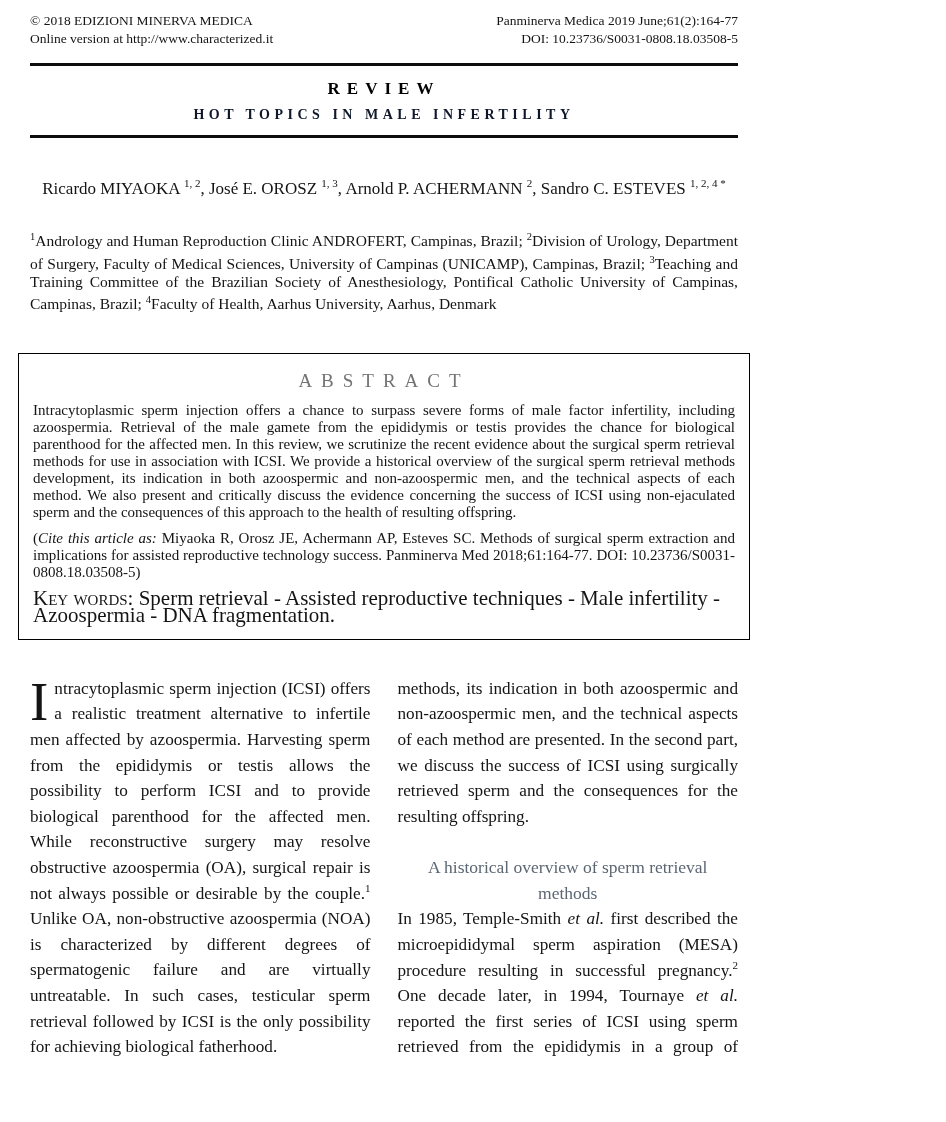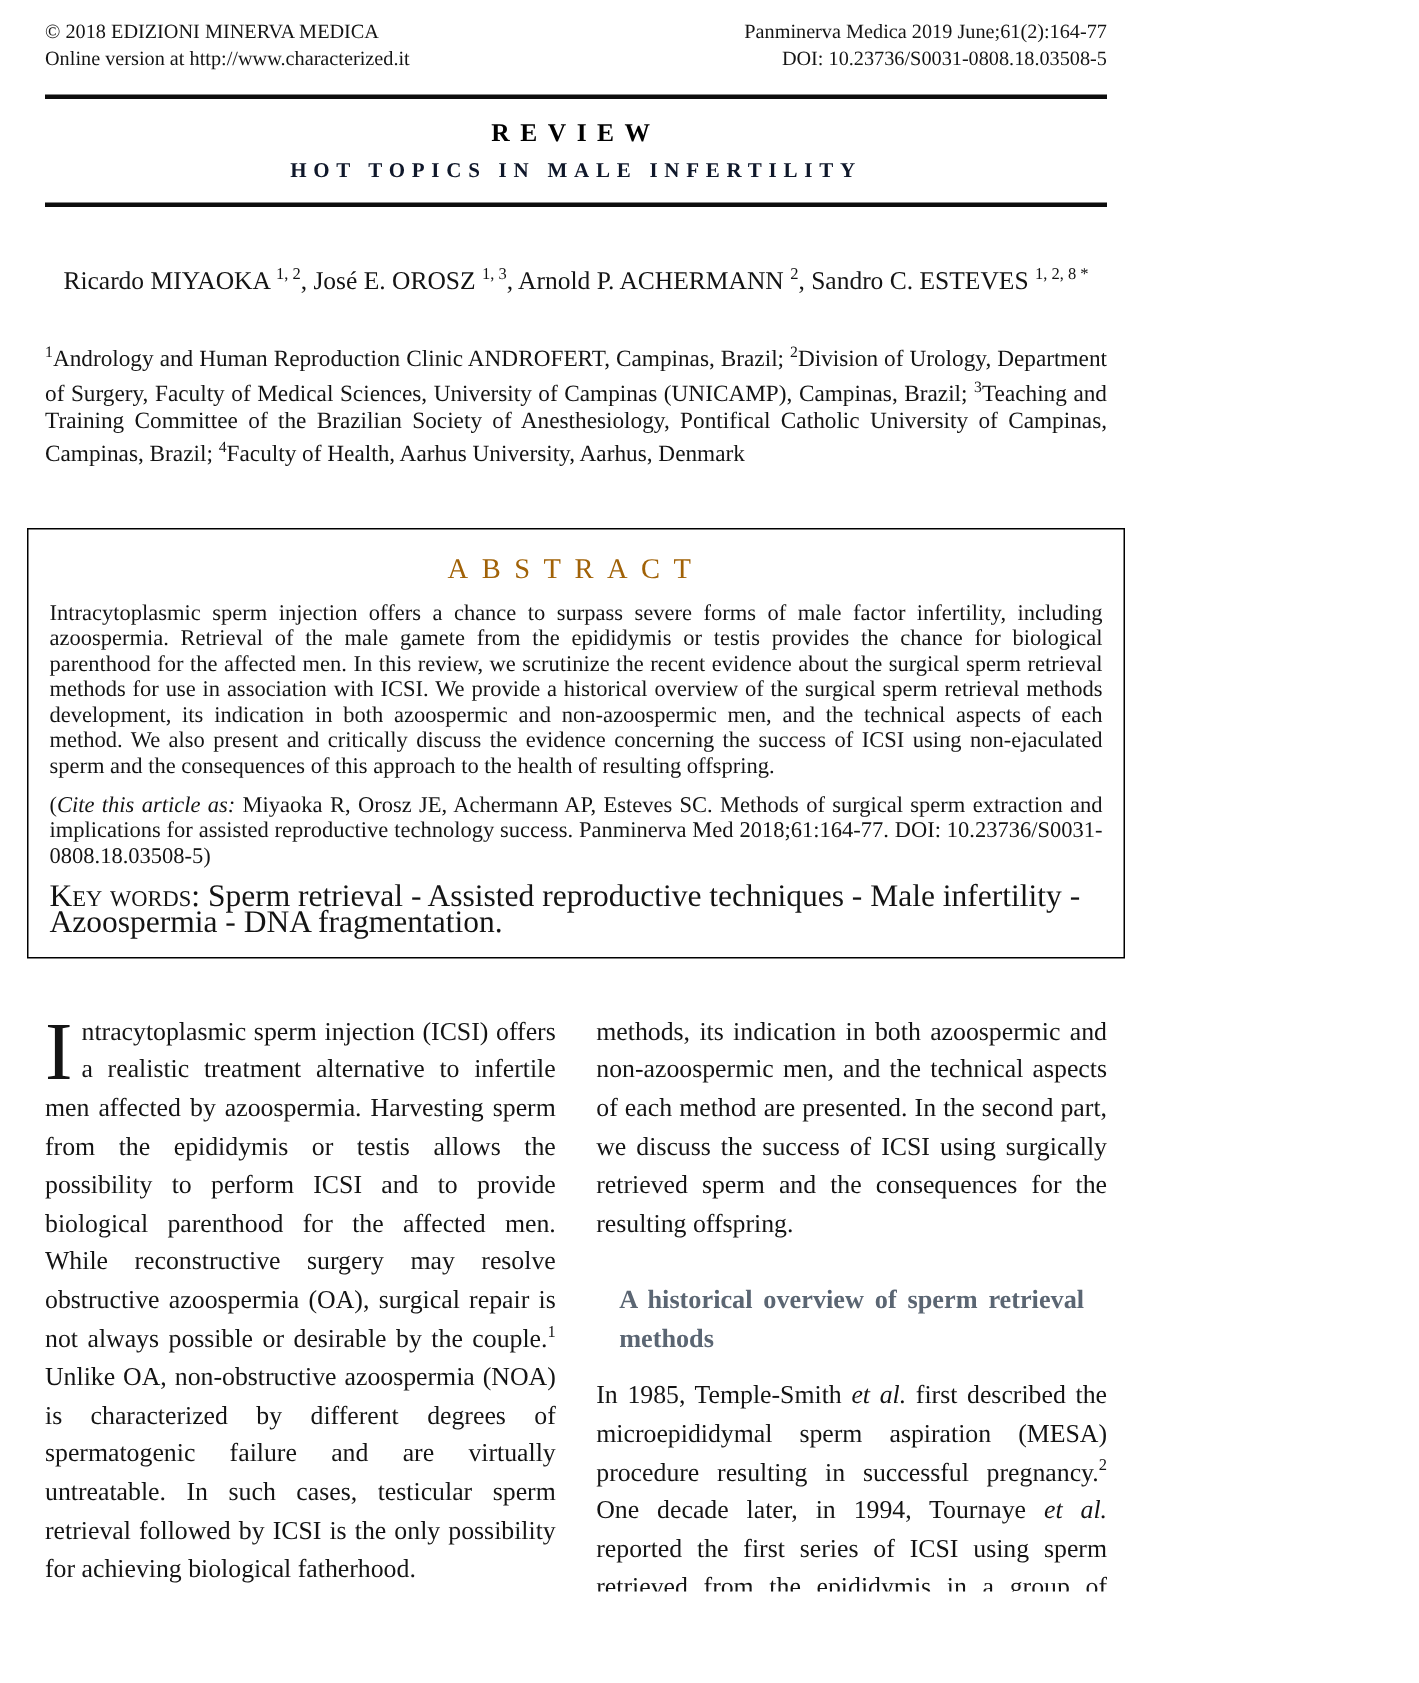--- a/index.html
+++ b/index.html
@@ -57,22 +57,22 @@
   .keywords-label { font-variant:small-caps; }
 
   .columns { margin-top:36px; display:flex; gap:27px; height:386px; overflow:hidden; }
   .col { width:429.5px; font-size:17.2px; line-height:25.6px; text-align:justify; }
   .col sup { font-size:11px; line-height:0; }
   .dropcap {
     float:left; font-size:55px; line-height:42px; padding:5px 6px 0 0;
   }
   .para-indent { text-indent:17px; }
   .section-heading {
-    margin:25px auto 12px auto; max-width:310px;
-    font-weight:bold; font-size:17.5px; line-height:26px;
+    margin:25px auto 0 auto; max-width:310px;
+    text-align:center; font-weight:normal; font-size:17.5px; line-height:26px;
     text-indent:0;
   }
 </style>
 </head>
 <body>
 
 <div class="page">
 
   <div class="running-head">
     <div class="left">
@@ -86,27 +86,27 @@
   </div>
 
   <div class="rule rule-top"></div>
 
   <div class="banner-category" style="color: #000000;">REVIEW</div>
   <div class="banner-topic">HOT TOPICS IN MALE INFERTILITY</div>
 
   <div class="rule rule-bottom"></div>
 
 
-  <div class="authors-line">Ricardo MIYAOKA <sup>1, 2</sup>, José E. OROSZ <sup>1, 3</sup>, Arnold P. ACHERMANN <sup>2</sup>, Sandro C. ESTEVES <sup>1, 2, 8 *</sup></div>
+  <div class="authors-line">Ricardo MIYAOKA <sup>1, 2</sup>, José E. OROSZ <sup>1, 3</sup>, Arnold P. ACHERMANN <sup>2</sup>, Sandro C. ESTEVES <sup>1, 2, 4 *</sup></div>
 
   <p class="affiliations"><sup>1</sup>Andrology and Human Reproduction Clinic ANDROFERT, Campinas, Brazil; <sup>2</sup>Division of Urology, Department of Surgery, Faculty of Medical Sciences, University of Campinas (UNICAMP), Campinas, Brazil; <sup>3</sup>Teaching and Training Committee of the Brazilian Society of Anesthesiology, Pontifical Catholic University of Campinas, Campinas, Brazil; <sup>4</sup>Faculty of Health, Aarhus University, Aarhus, Denmark</p>
 
 
   <div class="abstract-box">
-    <div class="abstract-heading" style="color: #a16207;">ABSTRACT</div>
+    <div class="abstract-heading" style="color: #737373;">ABSTRACT</div>
     <p class="abstract-text">Intracytoplasmic sperm injection offers a chance to surpass severe forms of male factor infertility, including azoospermia. Retrieval of the male gamete from the epididymis or testis provides the chance for biological parenthood for the affected men. In this review, we scrutinize the recent evidence about the surgical sperm retrieval methods for use in association with ICSI. We provide a historical overview of the surgical sperm retrieval methods development, its indication in both azoospermic and non-azoospermic men, and the technical aspects of each method. We also present and critically discuss the evidence concerning the success of ICSI using non-ejaculated sperm and the consequences of this approach to the health of resulting offspring.</p>
     <p class="cite-paragraph"><span>(</span><i>Cite this article as:</i><span> Miyaoka R, Orosz JE, Achermann AP, Esteves SC. Methods of surgical sperm extraction and implications for assisted reproductive technology success. Panminerva Med 2018;61:164-77. DOI: 10.23736/S0031-0808.18.03508-5)</span></p>
     <p class="keywords-paragraph"><span class="keywords-label">Key words:</span><span> Sperm retrieval - Assisted reproductive techniques - Male infertility - Azoospermia - DNA fragmentation.</span></p>
   </div>
 
   <div class="columns">
     <div class="col">
       <p><span class="dropcap">I</span><span><span>ntracytoplasmic sperm injection (ICSI) offers a realistic treatment alternative to infertile men affected by azoospermia. Harvesting sperm from the epididymis or testis allows the possibility to perform ICSI and to provide biological parenthood for the affected men. While reconstructive surgery may resolve obstructive azoospermia (OA), surgical repair is not always possible or desirable by the couple.</span><sup>1</sup><span> Unlike OA, non-obstructive azoospermia (NOA) is characterized by different degrees of spermatogenic failure and are virtually untreatable. In such cases, testicular sperm retrieval followed by ICSI is the only possibility for achieving biological fatherhood.</span></span></p>
       <p class="para-indent"><span>In this review, we summarize the data concerning the methods for surgical sperm retrieval (SR). For the first part, a historical overview of the surgical sperm retrieval</span></p>
     </div>

